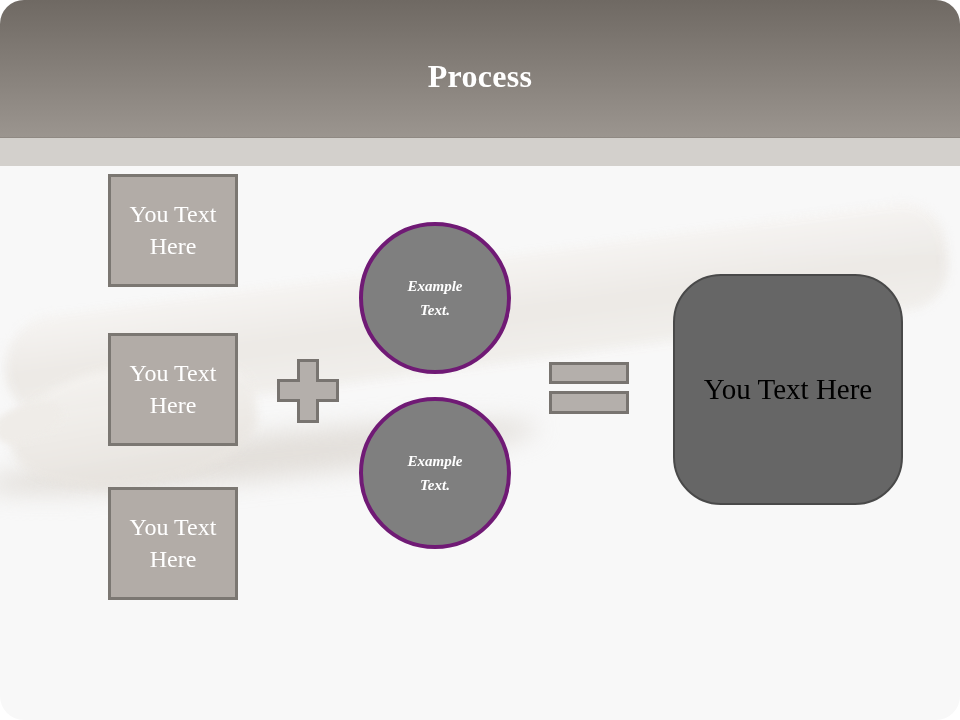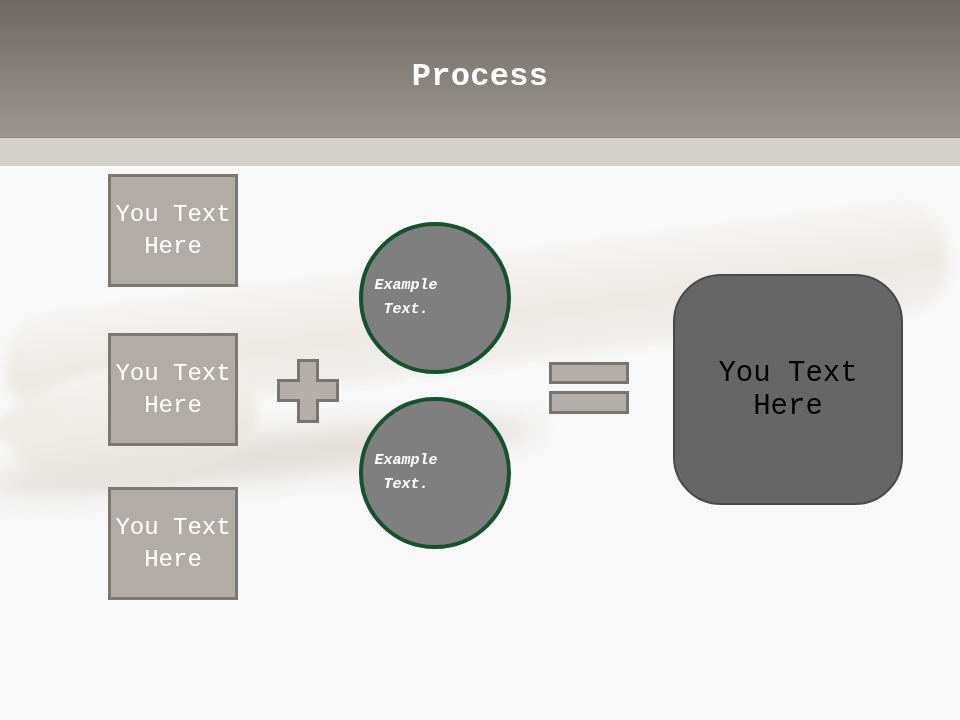--- a/index.html
+++ b/index.html
@@ -1,18 +1,18 @@
 <!DOCTYPE html>
 <html><head>
 <meta charset="utf-8">
 <style>
   html,body { margin:0; padding:0; background:#ffffff; }
   .slide {
     position:relative; width:960px; height:720px; overflow:hidden;
-    background:#f8f8f8; font-family:Liberation Mono, monospace;
+    background:#f8f8f8; font-family:Liberation Serif, serif;border-radius:24px;
   }
 
   
   .header {
     position:absolute; left:0; top:0; width:960px; height:137px;
     background:linear-gradient(to bottom, #6f6963 0%, #9b958f 100%);
     display:flex; align-items:center; justify-content:center;
     box-sizing:border-box; padding-top:16px;
   }
   .title {
@@ -65,23 +65,23 @@
   .pbox3 { top:487px; }
 
   
   .op { position:absolute; }
   .op-plus  { left:275px; top:357px; }
   .op-equal { left:546px; top:360px; }
 
   
   .circle {
     position:absolute; left:359px; width:144px; height:144px;
-    border-radius:50%; background:#7f7f7f; border:4px solid #14532d;
+    border-radius:50%; background:#7f7f7f; border:4px solid #701a75;
     color:#ffffff; font-weight:bold; font-style:italic; font-size:15px;
-    line-height:1.6; display:flex; align-items:center; justify-content:flex-start;
+    line-height:1.6; display:flex; align-items:center; justify-content:center;
     text-align:center; box-sizing:content-box; 
   }
   .circle .ctext { width:86px; }
   .circle1 { top:222px; }
   .circle2 { top:397px; }
 
   
   .result {
     position:absolute; left:673px; top:274px; width:226px; height:227px;
     background:#666666; border:2px solid #494949; border-radius:48px;

